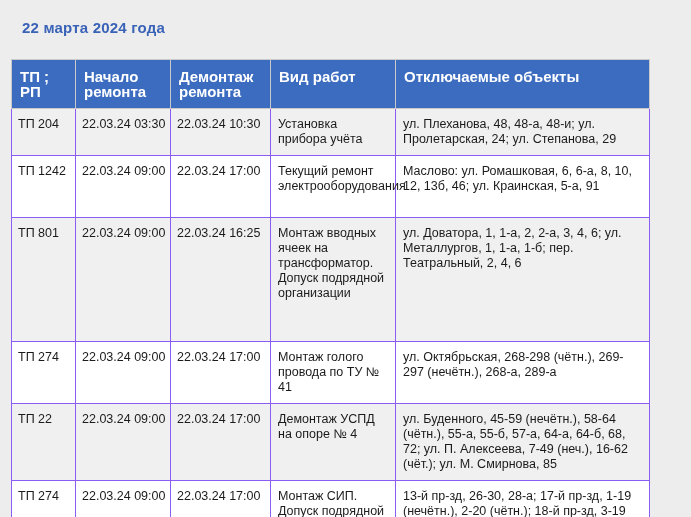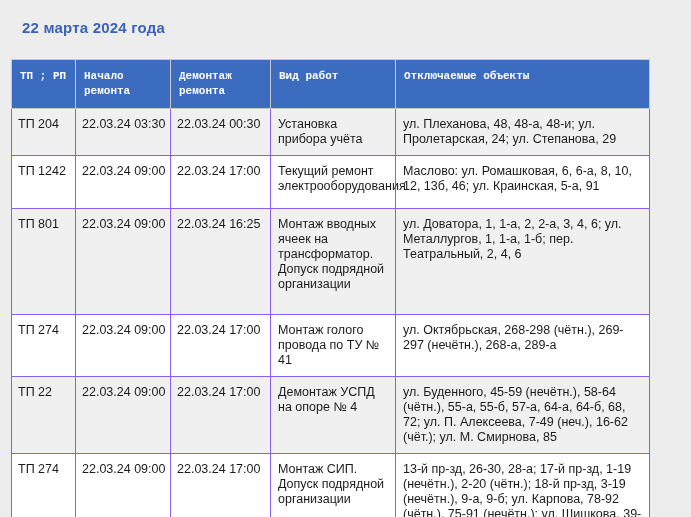--- a/index.html
+++ b/index.html
@@ -40,37 +40,36 @@
   table.schedule th {
     background: #3b6cc0;
     color: #ffffff;
     font-weight: bold;
     text-align: left;
     vertical-align: top;
     padding: 9px 8px;
     height: 46px;
     box-sizing: border-box;
     border: 1px solid #c9c9c9;
-    font-size: 11px;
+    font-size: 15px;
     line-height: 15px;
-    font-family: Liberation Mono, monospace;
   }
   table.schedule td {
     border: 1px solid #8b5cf6;
     vertical-align: top;
     padding: 8px 7px;
     line-height: 15px;
     box-sizing: border-box;
   }
   table.schedule td.nowrap { white-space: nowrap; padding-left: 6px; padding-right: 4px; }
   tr.odd td  { background: #f0f0f0; }
   tr.even td { background: #ffffff; }
   tr.r1 td { height: 42px; }
-  tr.r2 td { height: 53px; }
-  tr.r3 td { height: 106px; }
+  tr.r2 td { height: 62px; }
+  tr.r3 td { height: 124px; }
   tr.r4 td { height: 54px; }
   tr.r5 td { height: 69px; }
   tr.r6 td { height: 81px; }
 </style>
 </head>
 <body>
 
 <div class="page">
   <h1 class="title">22 марта 2024 года</h1>
 
@@ -88,21 +87,21 @@
         <th>Начало ремонта</th>
         <th>Демонтаж ремонта</th>
         <th>Вид работ</th>
         <th>Отключаемые объекты</th>
       </tr>
     </thead>
     <tbody>
       <tr class="odd r1">
         <td class="nowrap">ТП 204</td>
         <td class="nowrap">22.03.24 03:30</td>
-        <td class="nowrap">22.03.24 00:30</td>
+        <td class="nowrap">22.03.24 10:30</td>
         <td>Установка прибора учёта</td>
         <td>ул. Плеханова, 48, 48-а, 48-и; ул. Пролетарская, 24; ул. Степанова, 29</td>
       </tr>
       <tr class="even r2">
         <td class="nowrap">ТП 1242</td>
         <td class="nowrap">22.03.24 09:00</td>
         <td class="nowrap">22.03.24 17:00</td>
         <td>Текущий ремонт электрооборудования</td>
         <td>Маслово: ул. Ромашковая, 6, 6-а, 8, 10, 12, 13б, 46; ул. Краинская, 5-а, 91</td>
       </tr>

